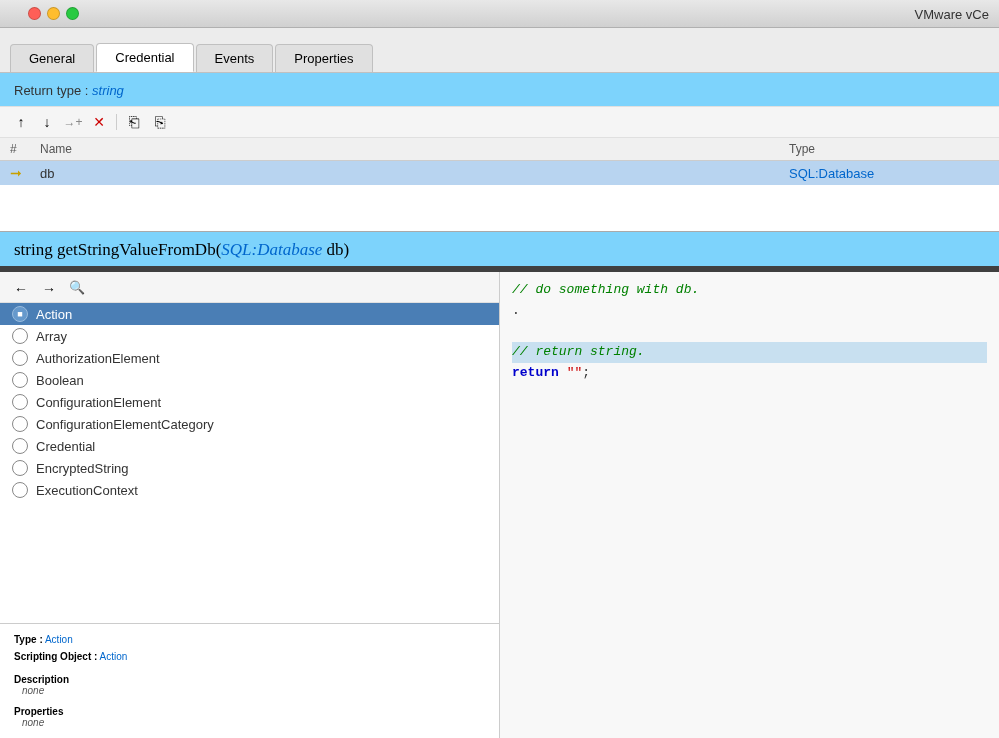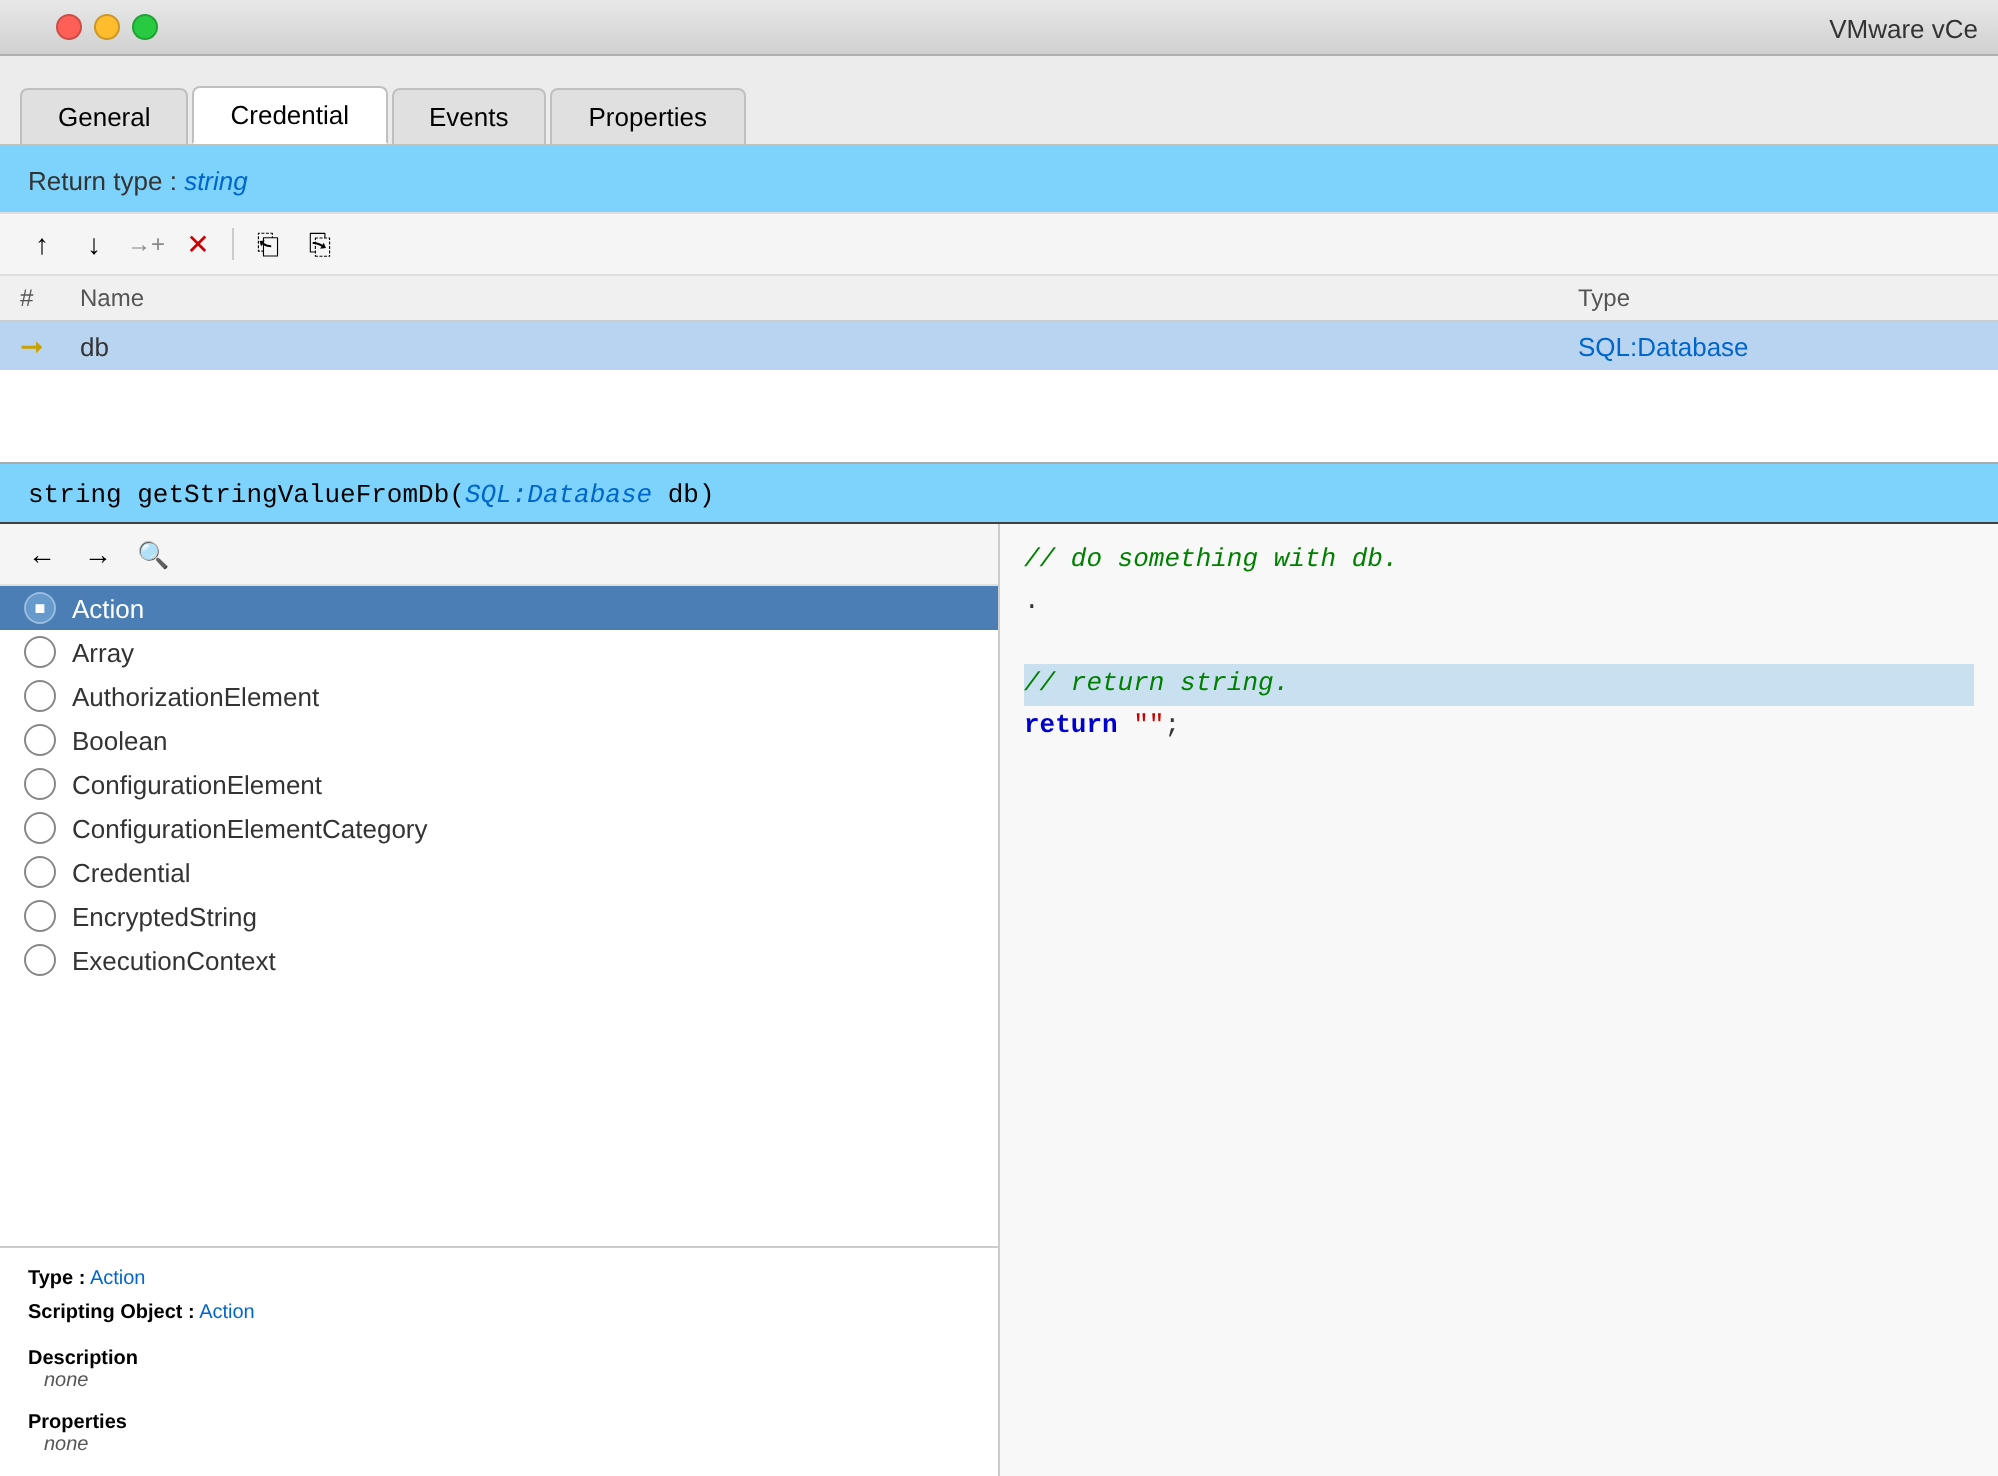--- a/index.html
+++ b/index.html
@@ -147,24 +147,24 @@
 
     
     .h-divider {
       border-top: 1px solid #aaa;
       margin: 0;
     }
 
     
     .function-sig {
       padding: 8px 14px 6px 14px;
-      font-size: 13px;
+      font-size: 17px;
       color: #333;
-      font-family: Liberation Mono, monospace;
-      border-bottom: 1px solid #404040;
+      font-family: Liberation Serif, serif;
+      border-bottom: 6px solid #404040;
     }
     .sig-method { color: #000; }
     .sig-param-type { color: #0066cc; font-style: italic; }
 
     
     .lower-section {
       display: flex;
       flex: 1;
       overflow: hidden;
     }

